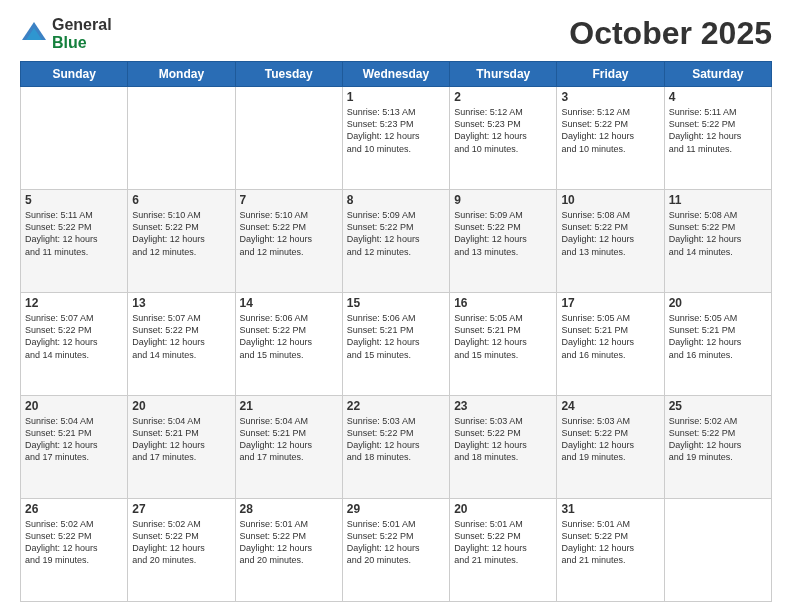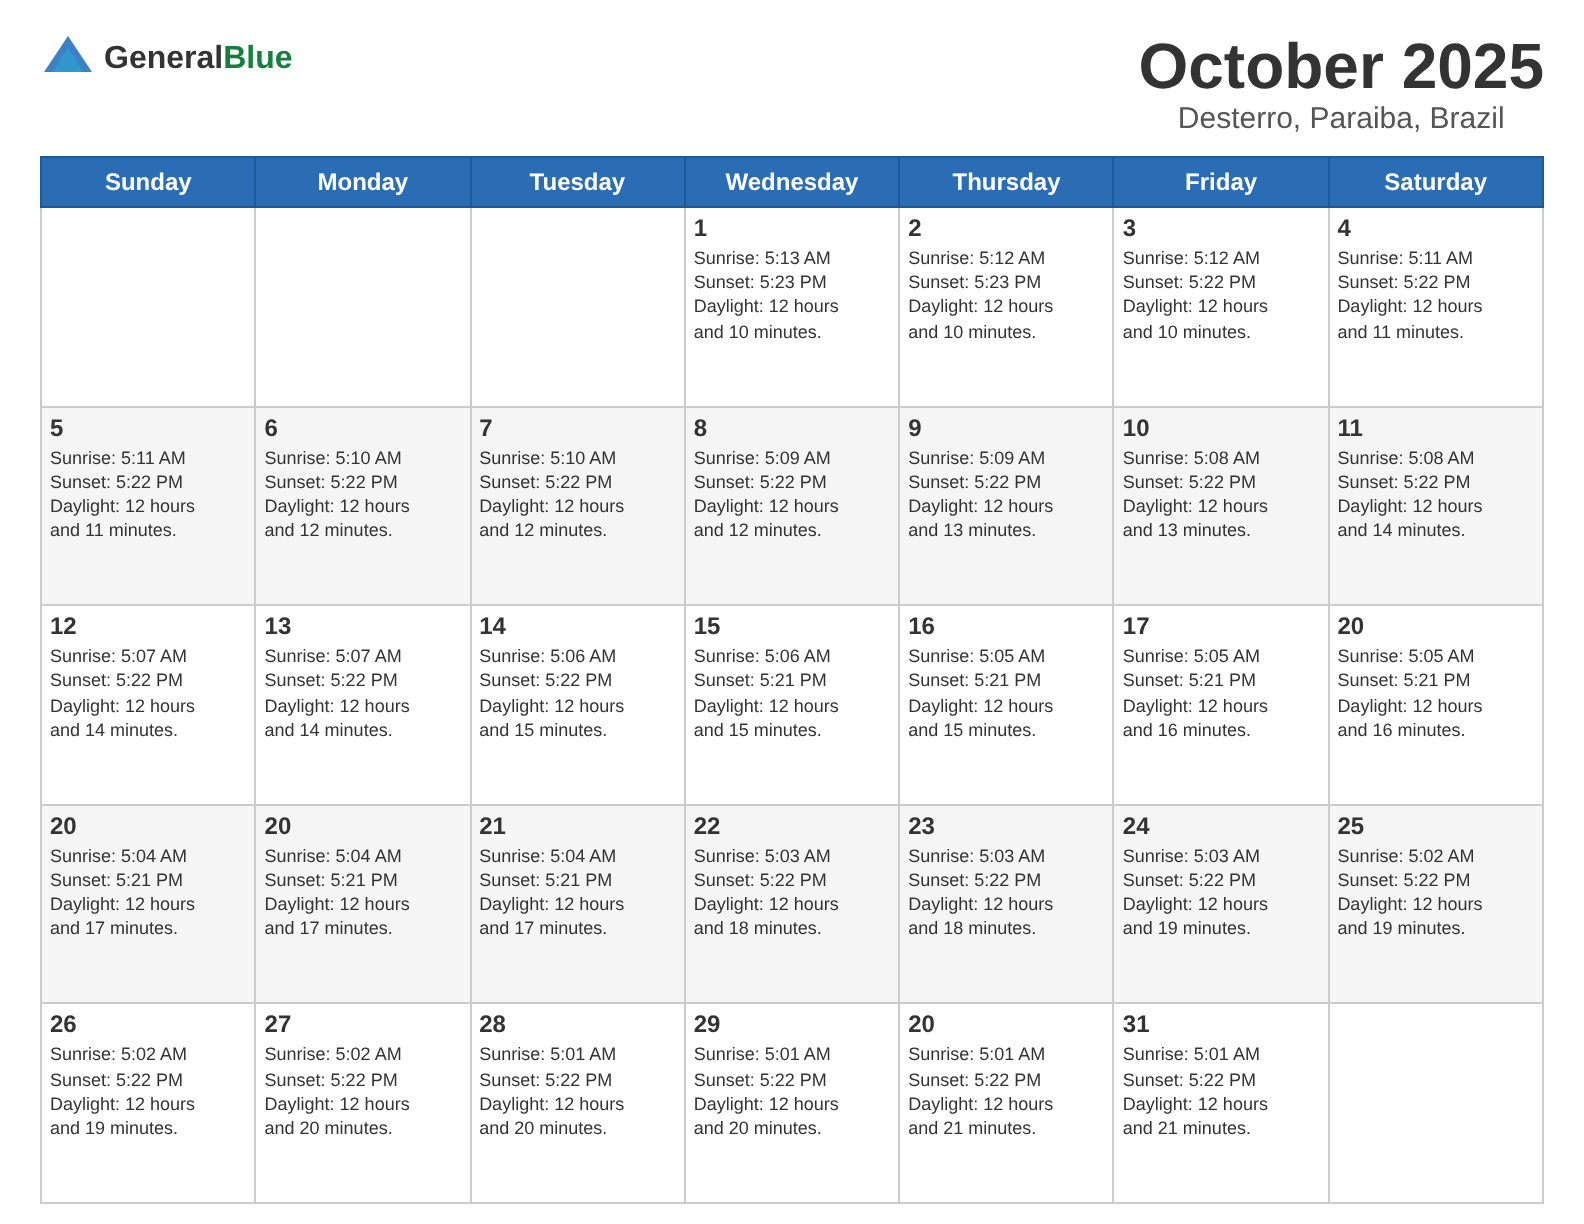--- a/index.html
+++ b/index.html
@@ -22,40 +22,40 @@
       justify-content: space-between;
       align-items: flex-start;
       margin-bottom: 10px;
     }
     .logo {
       display: flex;
       align-items: center;
     }
     .logo-text {
       display: flex;
-      flex-direction: row;
+      flex-direction: column;
       line-height: 1.1;
     }
     .logo-general {
       font-size: 16px;
       font-weight: bold;
       color: #333;
     }
     .logo-blue {
       font-size: 16px;
       font-weight: bold;
       color: #15803d;
     }
     .logo-icon {
       width: 28px;
       height: 28px;
       margin-right: 4px;
     }
     .title-block {
-      text-align: center;
+      text-align: right;
       margin-left: 14px;
     }
     .month-title {
       font-size: 32px;
       font-weight: bold;
       color: #333;
       line-height: 1.1;
     }
     .subtitle {
       font-size: 15px;
@@ -122,21 +122,20 @@
         <polygon points="14,2 26,20 2,20" fill="#1a6bba" opacity="0.85"></polygon>
         <polygon points="14,8 22,20 6,20" fill="#2a9fd6" opacity="0.7"></polygon>
       </svg>
       <div class="logo-text">
         <span class="logo-general">General</span>
         <span class="logo-blue">Blue</span>
       </div>
     </div>
     <div class="title-block">
       <div class="month-title">October 2025</div>
-      <div class="subtitle">Desterro, Paraiba, Brazil</div>
     </div>
   </div>
 
   <table class="calendar">
     <thead>
       <tr>
 
       <th>Sunday</th>
           <th>Monday</th>
           <th>Tuesday</th>

